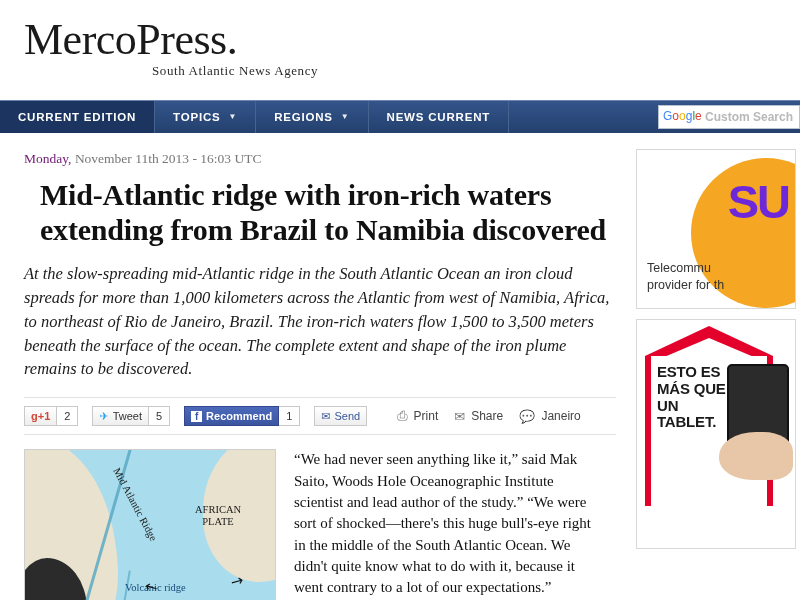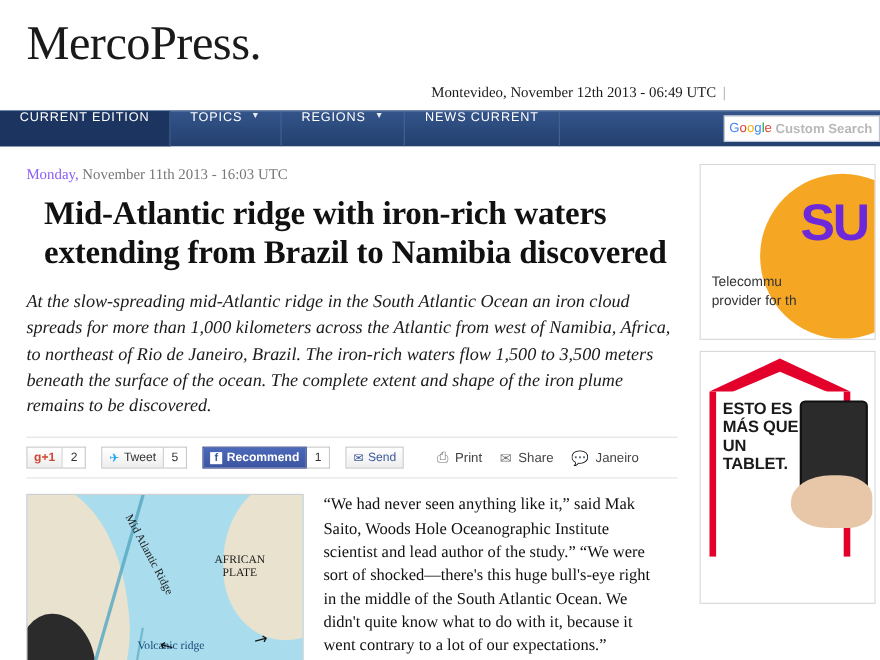--- a/index.html
+++ b/index.html
@@ -67,25 +67,26 @@
     background: linear-gradient(#34548a, #23406e);
     border-top: 1px solid #6c85ad;
   }
   .navitems {
     display: flex;
     height: 32px;
     align-items: stretch;
   }
   .navitem {
     display: flex;
+    align-items: center;
     padding: 0 18px;
     color: #ffffff;
     font-size: 11.5px;
     letter-spacing: 0.8px;
-    font-weight: normal;
+    font-weight: bold;
     border-right: 1px solid #47638f;
     white-space: nowrap;
     cursor: pointer;
   }
   .navitem.current {
     background: #1b3560;
     border-right: 1px solid #47638f;
   }
   .navitem .caret {
     margin-left: 8px;
@@ -142,21 +143,21 @@
     padding-top: 16px;
     box-sizing: border-box;
   }
 
   .artdate {
     font-family: "Liberation Serif", serif;
     font-size: 13.5px;
     color: #777;
     margin-bottom: 10px;
   }
-  .artdate .hi { color: #8b5cf6; }
+  .artdate .hi { color: #701a75; }
 
   h1.headline {
     font-family: "Liberation Serif", serif;
     font-size: 30px;
     line-height: 1.18;
     font-weight: bold;
     color: #111;
     margin: 0 0 14px 16px;
     letter-spacing: -0.2px;
   }
@@ -362,21 +363,21 @@
     position: absolute;
     right: 6px; top: 24px;
     font-family: "Liberation Sans", sans-serif;
     font-weight: bold;
     font-size: 47px;
     color: #6d28d9;
     letter-spacing: -2px;
   }
   .ad1 .adtxt {
     position: absolute;
-    left: 10px; bottom: 26px;
+    left: 10px; bottom: 14px;
     font-size: 12.5px;
     color: #333;
     line-height: 1.35;
   }
   .ad2 { height: 230px; background: #ffffff; }
   .ad2 .roof {
     position: absolute;
     left: 8px; top: 6px;
     width: 0; height: 0;
     border-left: 64px solid transparent;
@@ -440,23 +441,21 @@
 </style>
 </head>
 <body>
 
 <div class="page">
 
   <div class="masthead">
     <div class="logo">
       <span class="merco">Merco</span><span class="press">Press.</span>
     </div>
-    <div class="dateline">
-      <span>Montevideo, November 12th 2013 - 06:49 UTC</span><span class="sep">|</span>
-    </div>
+    <div class="tagline">South Atlantic News Agency</div>
   </div>
 
   <div class="navbar">
     <div class="navitems">
       <div class="navitem current">
         <span>CURRENT EDITION</span>
       </div>
       <div class="navitem">
         <span>TOPICS</span>
         <span class="caret">▼</span>

